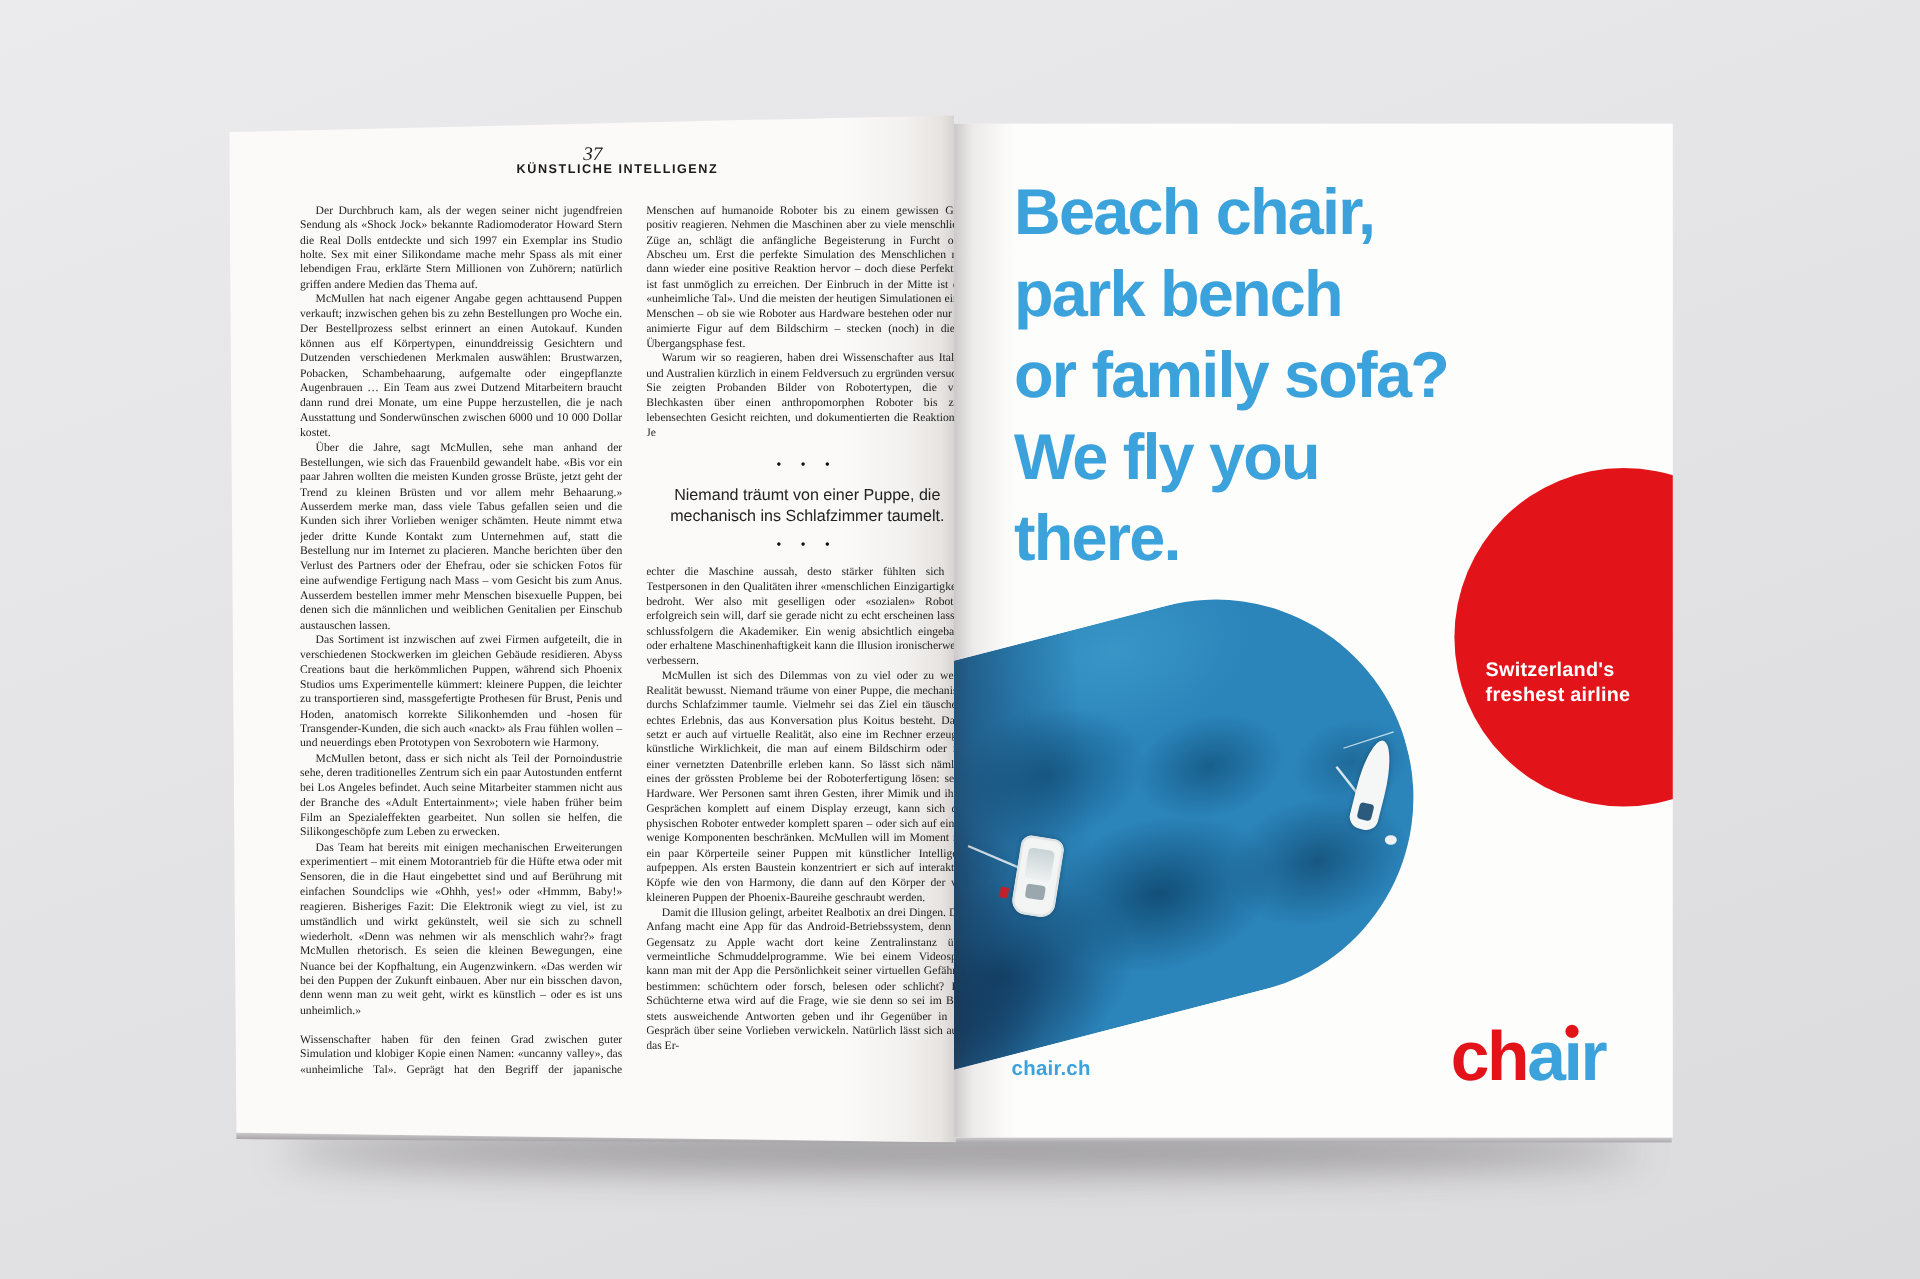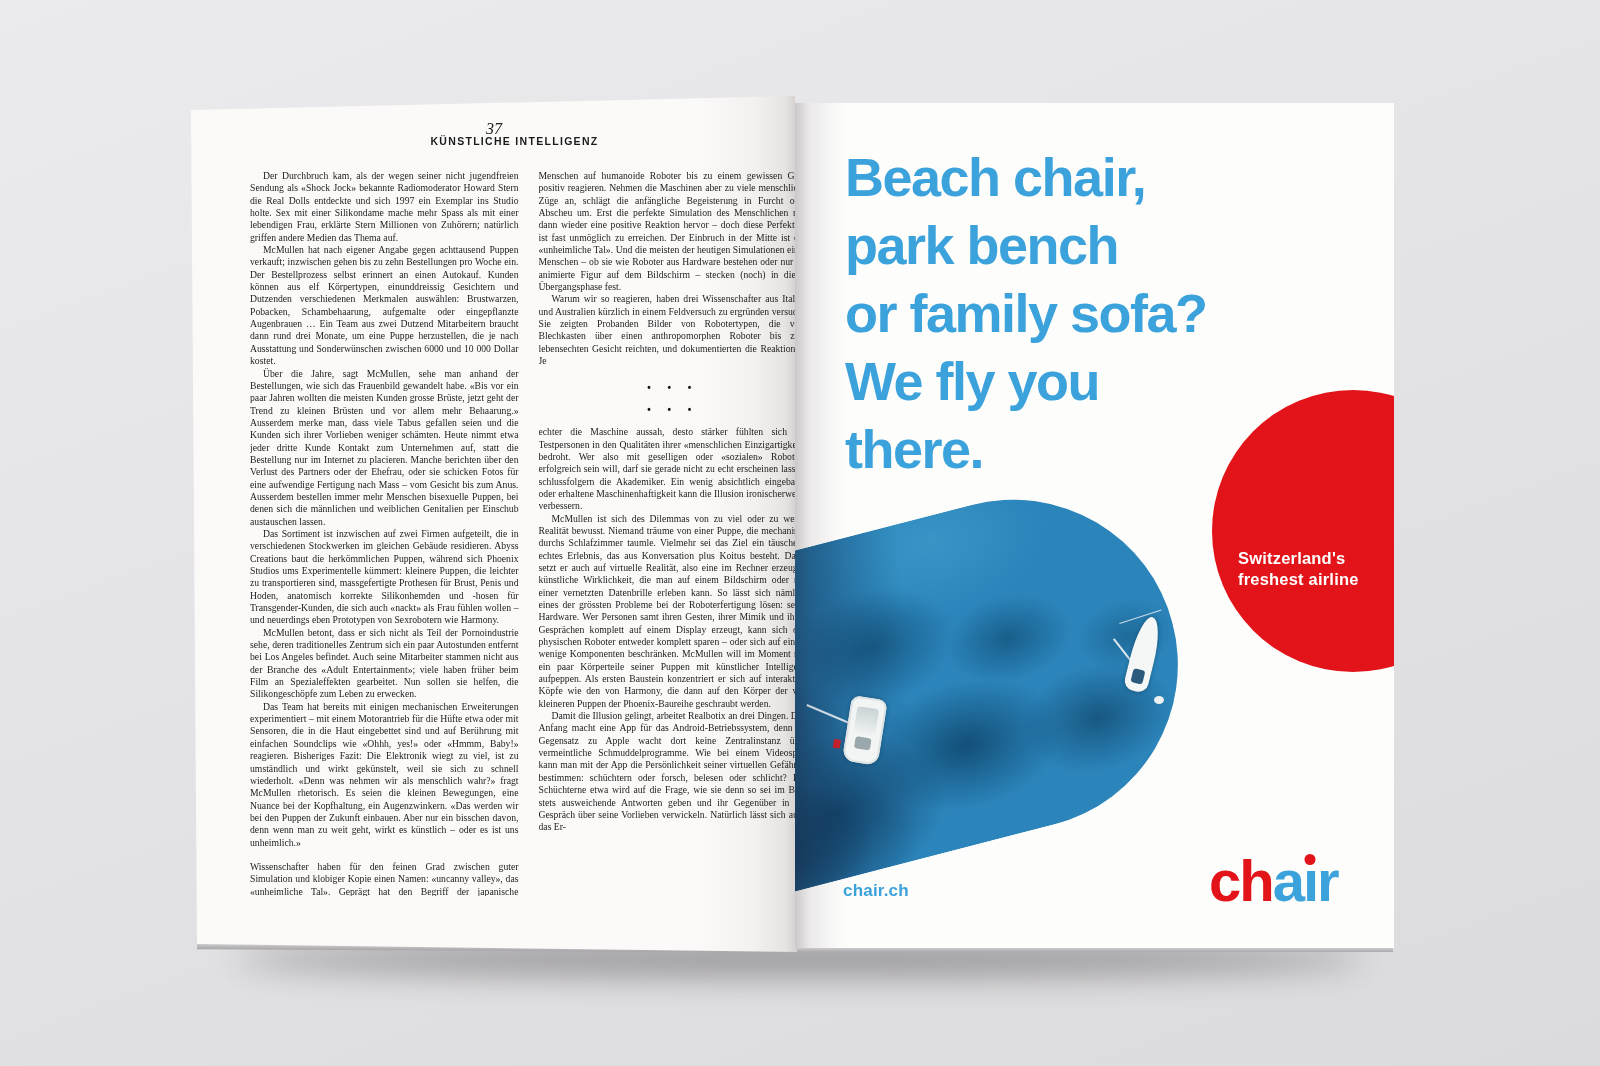--- a/index.html
+++ b/index.html
@@ -121,20 +121,21 @@
       <p class="ind">Das Sortiment ist inzwischen auf zwei Firmen aufgeteilt, die in verschiedenen Stockwerken im gleichen Gebäude residieren. Abyss Creations baut die herkömmlichen Puppen, während sich Phoenix Studios ums Experimentelle kümmert: kleinere Puppen, die leichter zu transportieren sind, massgefertigte Prothesen für Brust, Penis und Hoden, anatomisch korrekte Silikonhemden und -hosen für Transgender-Kunden, die sich auch «nackt» als Frau fühlen wollen – und neuerdings eben Prototypen von Sexrobotern wie Harmony.</p>
       <p class="ind">McMullen betont, dass er sich nicht als Teil der Pornoindustrie sehe, deren traditionelles Zentrum sich ein paar Autostunden entfernt bei Los Angeles befindet. Auch seine Mitarbeiter stammen nicht aus der Branche des «Adult Entertainment»; viele haben früher beim Film an Spezialeffekten gearbeitet. Nun sollen sie helfen, die Silikongeschöpfe zum Leben zu erwecken.</p>
       <p class="ind">Das Team hat bereits mit einigen mechanischen Erweiterungen experimentiert – mit einem Motorantrieb für die Hüfte etwa oder mit Sensoren, die in die Haut eingebettet sind und auf Berührung mit einfachen Soundclips wie «Ohhh, yes!» oder «Hmmm, Baby!» reagieren. Bisheriges Fazit: Die Elektronik wiegt zu viel, ist zu umständlich und wirkt gekünstelt, weil sie sich zu schnell wiederholt. «Denn was nehmen wir als menschlich wahr?» fragt McMullen rhetorisch. Es seien die kleinen Bewegungen, eine Nuance bei der Kopfhaltung, ein Augenzwinkern. «Das werden wir bei den Puppen der Zukunft einbauen. Aber nur ein bisschen davon, denn wenn man zu weit geht, wirkt es künstlich – oder es ist uns unheimlich.»</p>
       <p class="sect">Wissenschafter haben für den feinen Grad zwischen guter Simulation und klobiger Kopie einen Namen: «uncanny valley», das «unheimliche Tal». Geprägt hat den Begriff der japanische Roboterforscher Masahiro Mori 1970. Er stellte die Hypothese auf, dass</p>
     </div>
     <div class="col">
       <p>Menschen auf humanoide Roboter bis zu einem gewissen Grad positiv reagieren. Nehmen die Maschinen aber zu viele menschliche Züge an, schlägt die anfängliche Begeisterung in Furcht oder Abscheu um. Erst die perfekte Simulation des Menschlichen ruft dann wieder eine positive Reaktion hervor – doch diese Perfektion ist fast unmöglich zu erreichen. Der Einbruch in der Mitte ist das «unheimliche Tal». Und die meisten der heutigen Simulationen eines Menschen – ob sie wie Roboter aus Hardware bestehen oder nur als animierte Figur auf dem Bildschirm – stecken (noch) in dieser Übergangsphase fest.</p>
       <p class="ind">Warum wir so reagieren, haben drei Wissenschafter aus Italien und Australien kürzlich in einem Feldversuch zu ergründen versucht. Sie zeigten Probanden Bilder von Robotertypen, die vom Blechkasten über einen anthropomorphen Roboter bis zum lebensechten Gesicht reichten, und dokumentierten die Reaktionen. Je</p>
       <div class="pq">
         <div class="pq-dots">• • •</div>
+        <div class="pq-text">Niemand träumt von einer Puppe, die mechanisch ins Schlafzimmer taumelt.</div>
         <div class="pq-dots">• • •</div>
       </div>
       <p>echter die Maschine aussah, desto stärker fühlten sich die Testpersonen in den Qualitäten ihrer «menschlichen Einzigartigkeit» bedroht. Wer also mit geselligen oder «sozialen» Robotern erfolgreich sein will, darf sie gerade nicht zu echt erscheinen lassen, schlussfolgern die Akademiker. Ein wenig absichtlich eingebaute oder erhaltene Maschinenhaftigkeit kann die Illusion ironischerweise verbessern.</p>
       <p class="ind">McMullen ist sich des Dilemmas von zu viel oder zu wenig Realität bewusst. Niemand träume von einer Puppe, die mechanisch durchs Schlafzimmer taumle. Vielmehr sei das Ziel ein täuschend echtes Erlebnis, das aus Konversation plus Koitus besteht. Dafür setzt er auch auf virtuelle Realität, also eine im Rechner erzeugte, künstliche Wirklichkeit, die man auf einem Bildschirm oder mit einer vernetzten Datenbrille erleben kann. So lässt sich nämlich eines der grössten Probleme bei der Roboterfertigung lösen: seine Hardware. Wer Personen samt ihren Gesten, ihrer Mimik und ihren Gesprächen komplett auf einem Display erzeugt, kann sich den physischen Roboter entweder komplett sparen – oder sich auf einige wenige Komponenten beschränken. McMullen will im Moment nur ein paar Körperteile seiner Puppen mit künstlicher Intelligenz aufpeppen. Als ersten Baustein konzentriert er sich auf interaktive Köpfe wie den von Harmony, die dann auf den Körper der viel kleineren Puppen der Phoenix-Baureihe geschraubt werden.</p>
       <p class="ind">Damit die Illusion gelingt, arbeitet Realbotix an drei Dingen. Den Anfang macht eine App für das Android-Betriebssystem, denn im Gegensatz zu Apple wacht dort keine Zentralinstanz über vermeintliche Schmuddelprogramme. Wie bei einem Videospiel kann man mit der App die Persönlichkeit seiner virtuellen Gefährtin bestimmen: schüchtern oder forsch, belesen oder schlicht? Die Schüchterne etwa wird auf die Frage, wie sie denn so sei im Bett, stets ausweichende Antworten geben und ihr Gegenüber in ein Gespräch über seine Vorlieben verwickeln. Natürlich lässt sich auch das Er-</p>
     </div>
   </div>
 </div>
 
 <div class="right-page">

